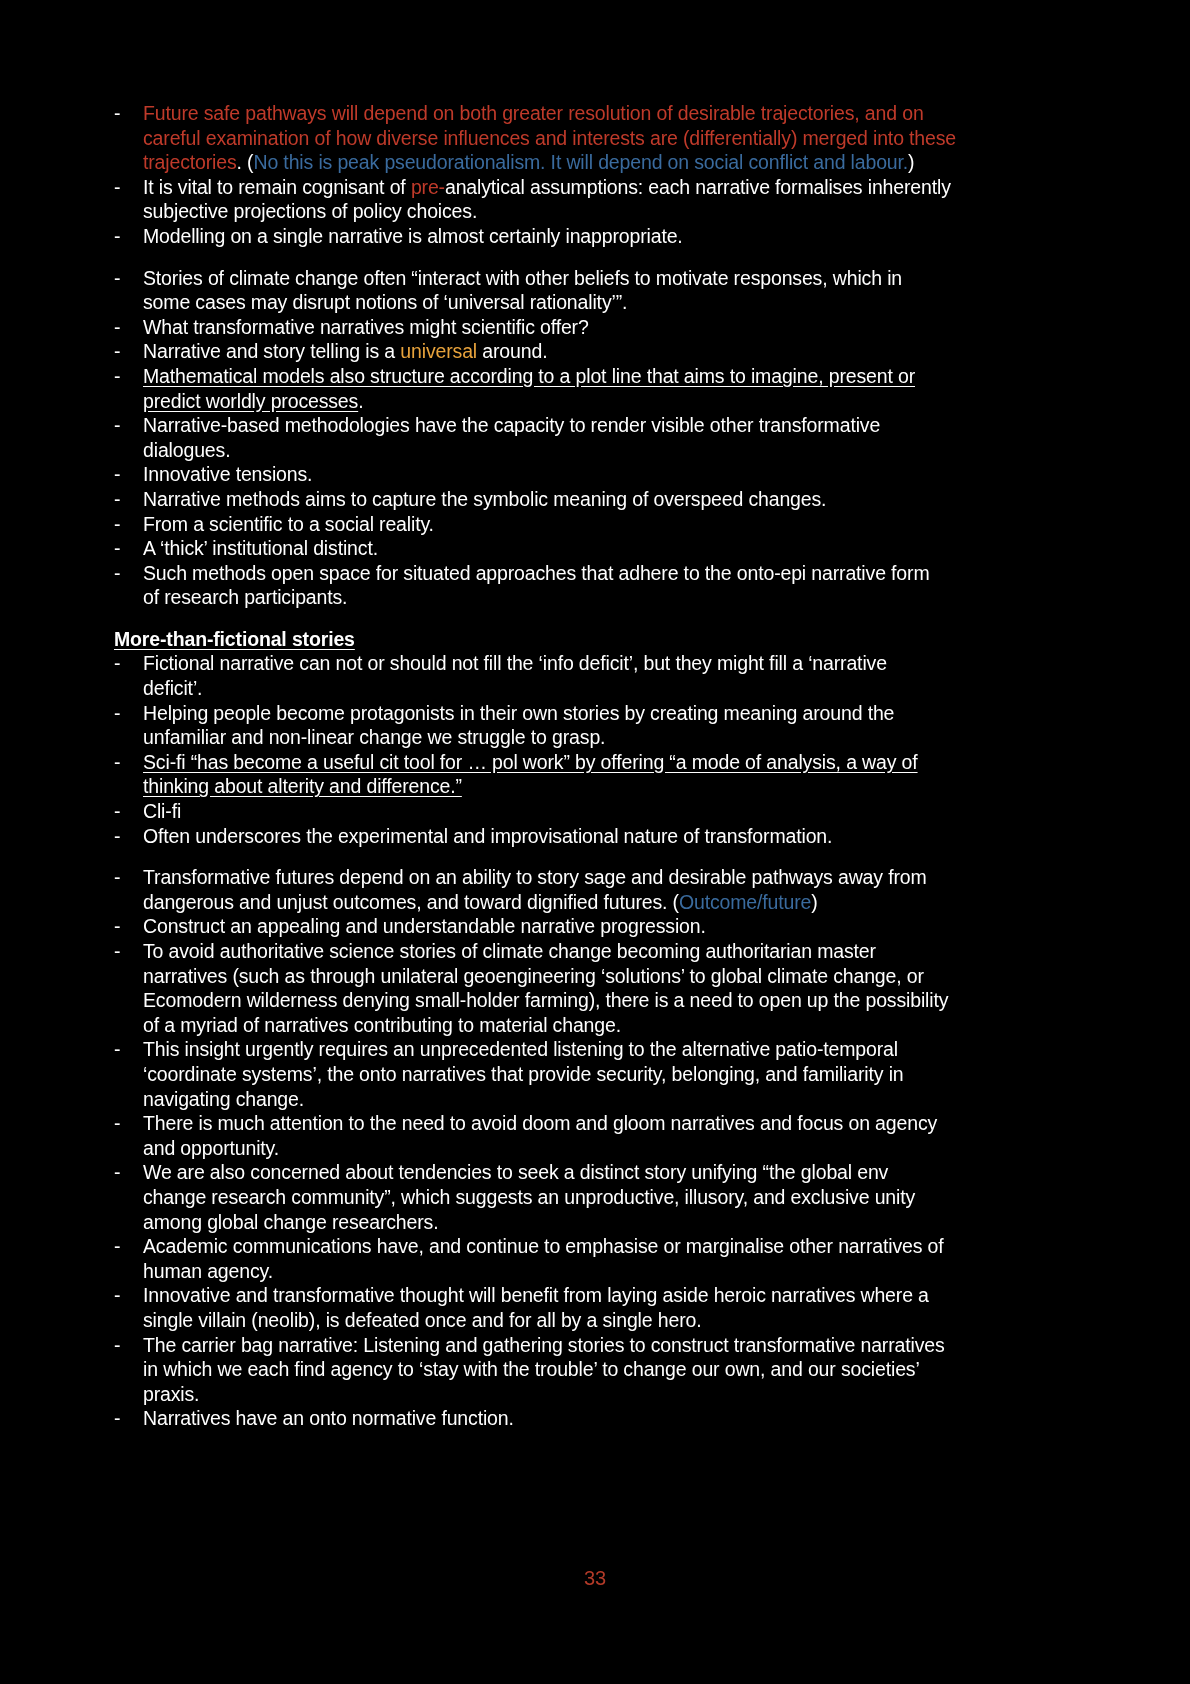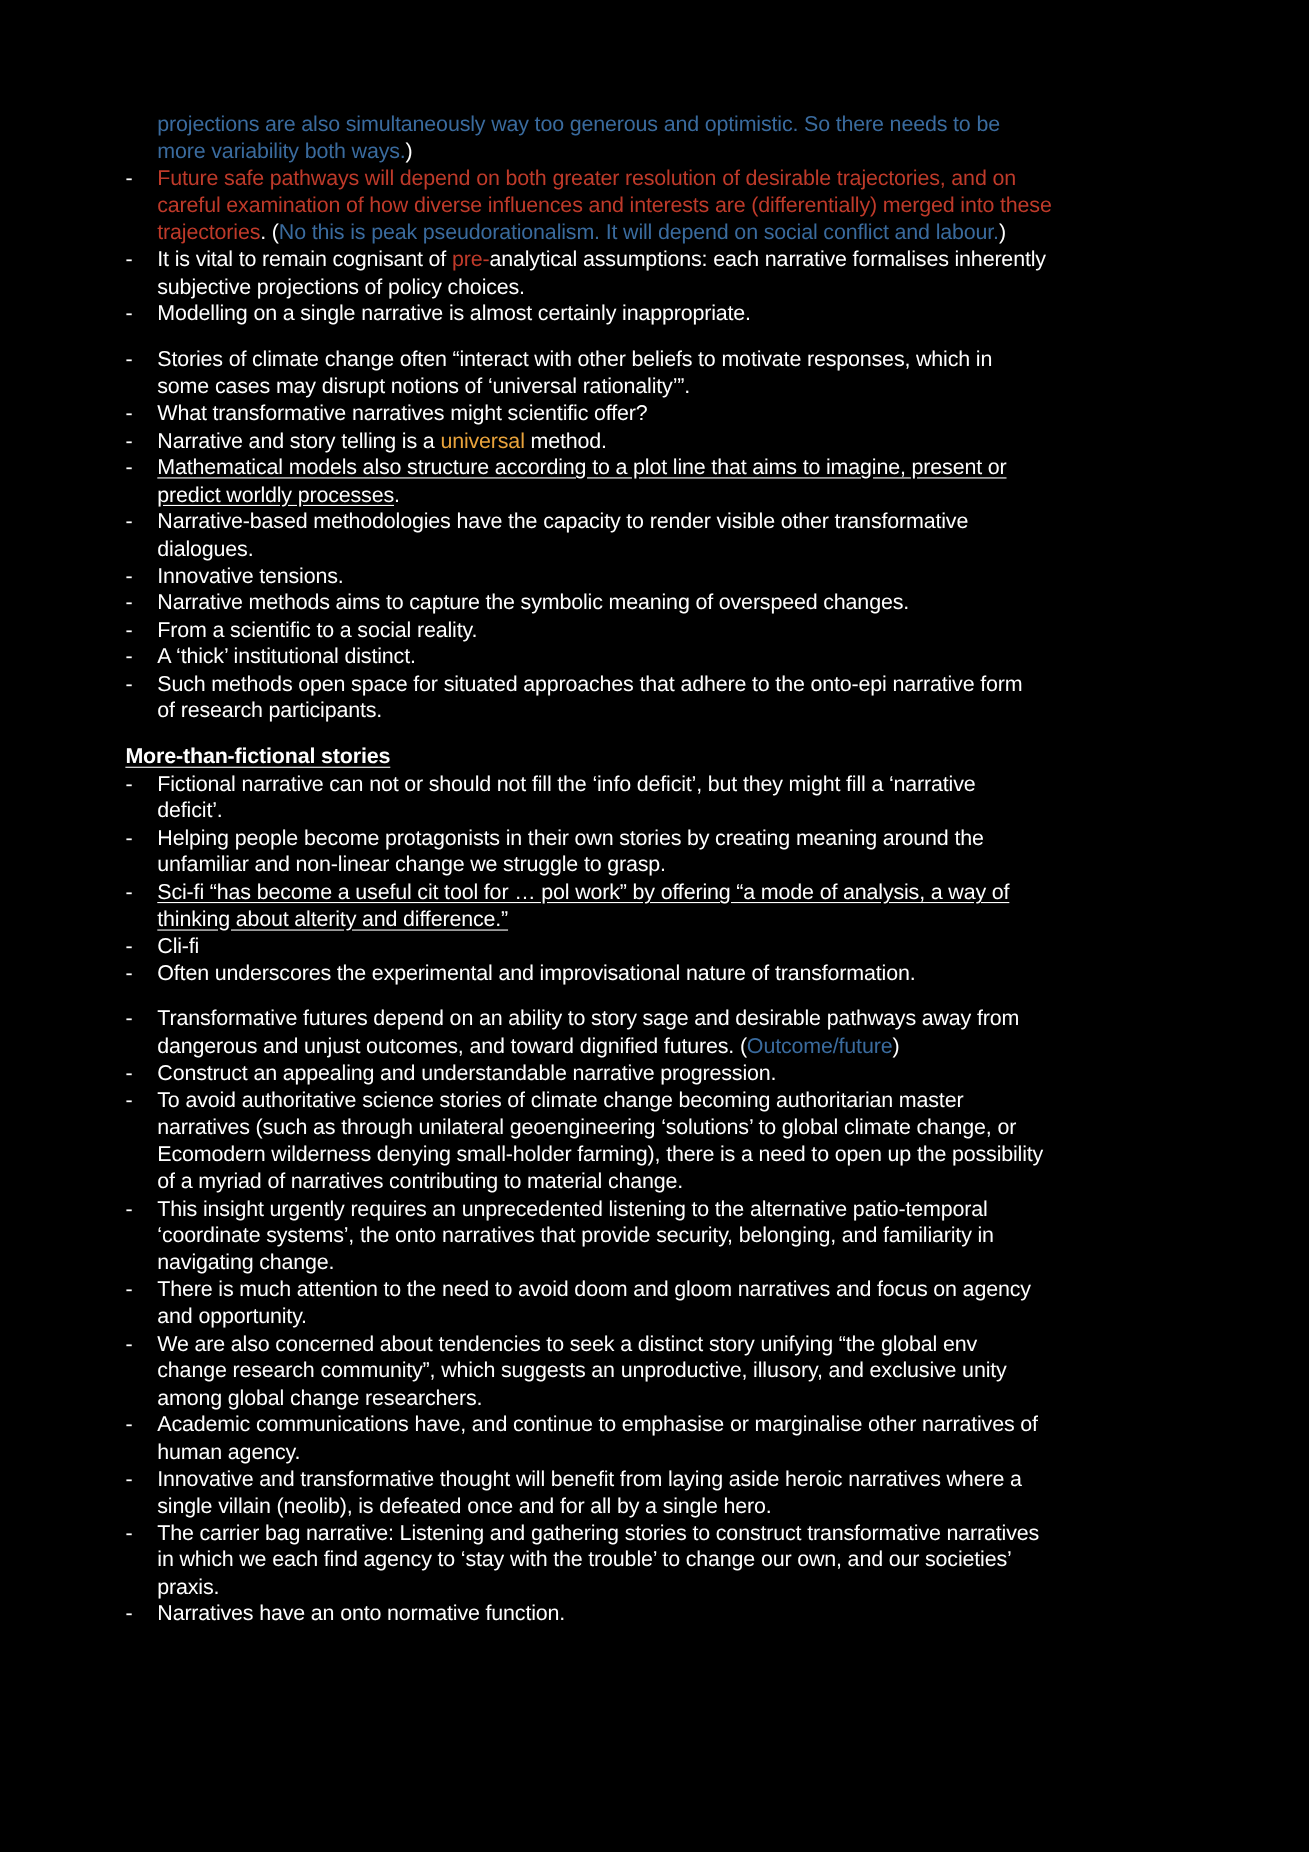--- a/index.html
+++ b/index.html
@@ -57,25 +57,20 @@
     color: var(--page-red);
   }
 </style>
 </head>
 <body>
 
 <div class="page" style="--bg: #000000; --white: #ffffff; --blue: #3a6b9e; --red: #bf3a2a; --orange: #e8a33c; --page-red: #b23a28;">
   <main class="content" id="content">
       <section class="section">
         <div class="item">
-          <span class="dash"></span>
-          <div class="txt"><span class="c-blue">projections are also simultaneously way too generous and optimistic. So there needs to be
-more variability both ways.</span><span class="c-white">)</span></div>
-        </div>
-        <div class="item">
           <span class="dash">-</span>
           <div class="txt"><span class="c-red">Future safe pathways will depend on both greater resolution of desirable trajectories, and on
 careful examination of how diverse influences and interests are (differentially) merged into these
 trajectories</span><span class="c-white">. (</span><span class="c-blue">No this is peak pseudorationalism. It will depend on social conflict and labour.</span><span class="c-white">)</span></div>
         </div>
         <div class="item">
           <span class="dash">-</span>
           <div class="txt"><span class="c-white">It is vital to remain cognisant of </span><span class="c-red">pre-</span><span class="c-white">analytical assumptions: each narrative formalises inherently
 subjective projections of policy choices.</span></div>
         </div>
@@ -89,21 +84,21 @@
           <span class="dash">-</span>
           <div class="txt"><span class="c-white">Stories of climate change often “interact with other beliefs to motivate responses, which in
 some cases may disrupt notions of ‘universal rationality’”.</span></div>
         </div>
         <div class="item">
           <span class="dash">-</span>
           <div class="txt"><span class="c-white">What transformative narratives might scientific offer?</span></div>
         </div>
         <div class="item">
           <span class="dash">-</span>
-          <div class="txt"><span class="c-white">Narrative and story telling is a </span><span class="c-orange">universal</span><span class="c-white"> method.</span></div>
+          <div class="txt"><span class="c-white">Narrative and story telling is a </span><span class="c-orange">universal</span><span class="c-white"> around.</span></div>
         </div>
         <div class="item">
           <span class="dash">-</span>
           <div class="txt"><span class="c-white seg-u">Mathematical models also structure according to a plot line that aims to imagine, present or
 predict worldly processes</span><span class="c-white">.</span></div>
         </div>
         <div class="item">
           <span class="dash">-</span>
           <div class="txt"><span class="c-white">Narrative-based methodologies have the capacity to render visible other transformative
 dialogues.</span></div>
@@ -205,13 +200,14 @@
           <div class="txt"><span class="c-white">The carrier bag narrative: Listening and gathering stories to construct transformative narratives
 in which we each find agency to ‘stay with the trouble’ to change our own, and our societies’
 praxis.</span></div>
         </div>
         <div class="item">
           <span class="dash">-</span>
           <div class="txt"><span class="c-white">Narratives have an onto normative function.</span></div>
         </div>
       </section>
     </main>
+  <div class="footer">33</div>
 </div>
 
 </body></html>

